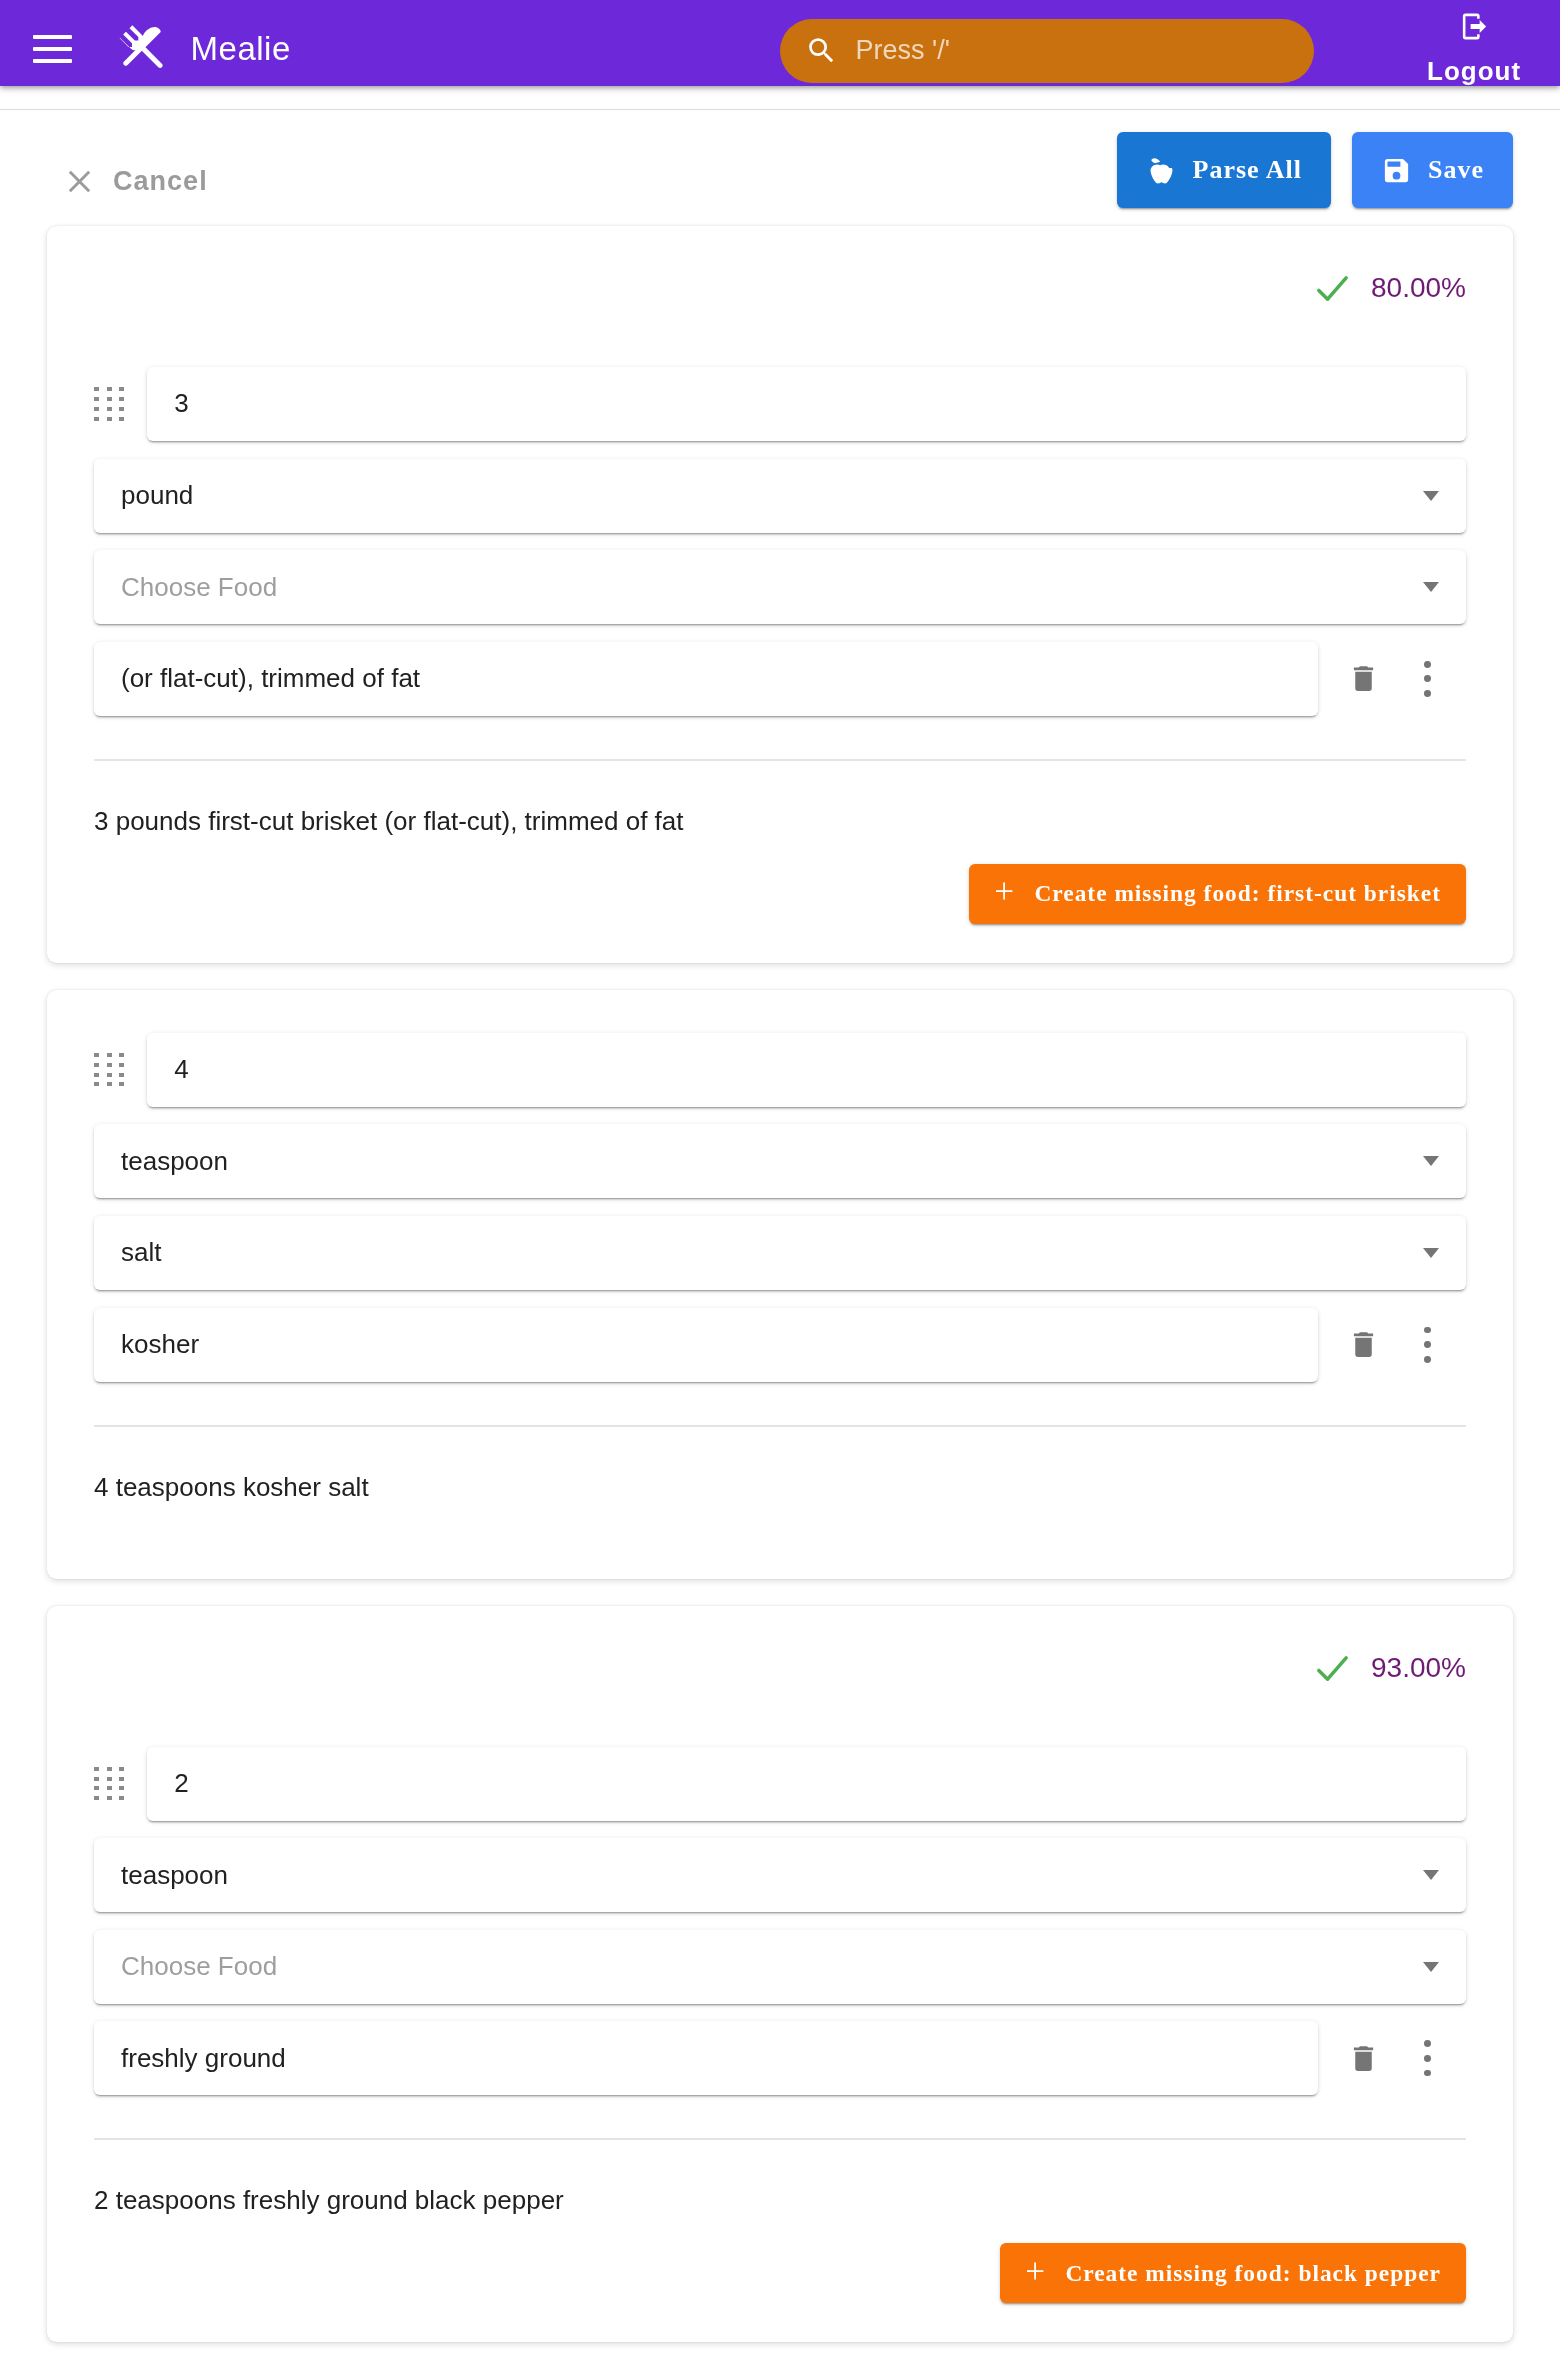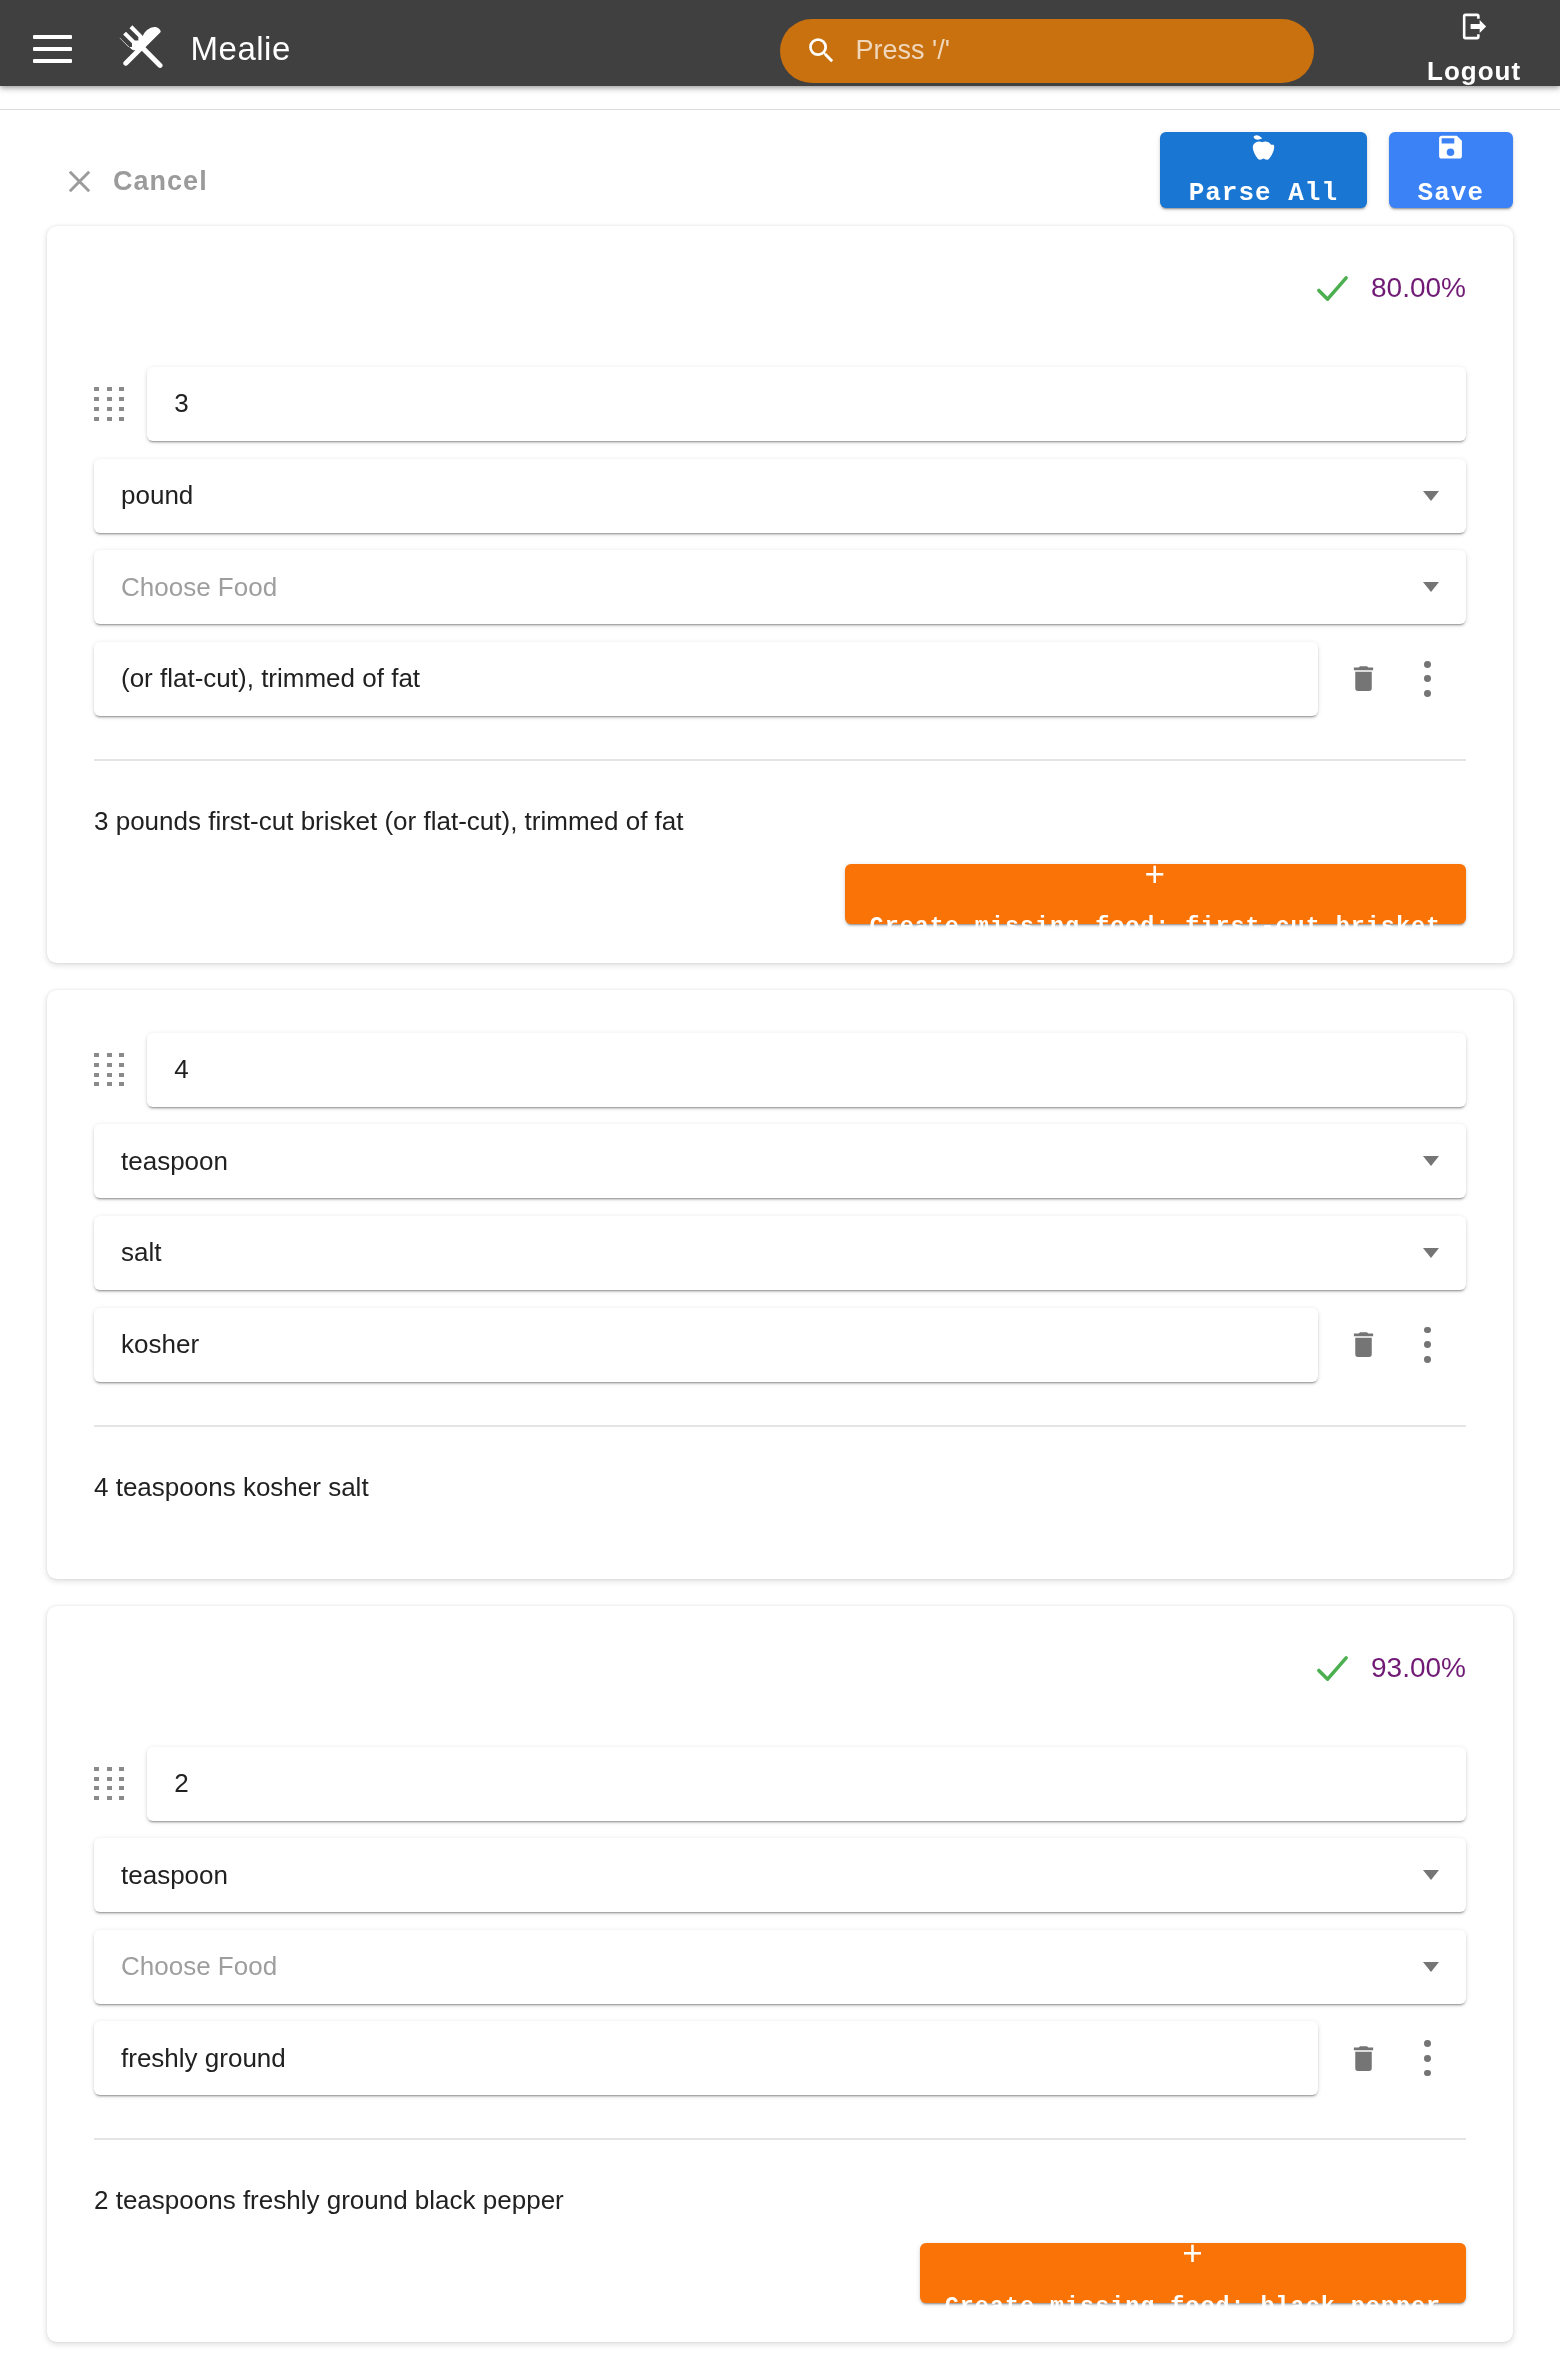--- a/index.html
+++ b/index.html
@@ -1,21 +1,21 @@
 <!DOCTYPE html>
 <html><head>
 <meta charset="utf-8">
 <style>
   * { margin: 0; padding: 0; box-sizing: border-box; }
   html, body { width: 1560px; height: 2360px; overflow: hidden; background: #fff;
     font-family: "Liberation Sans", sans-serif; }
   .page { width: 1560px; height: 2360px; overflow: hidden; position: relative; background: #fff; }
 
   
-  .appbar { height: 86px; background: #404040; display: flex; align-items: center;
+  .appbar { height: 86px; background: #6d28d9; display: flex; align-items: center;
     padding: 12px 33px 0 33px; position: relative; z-index: 5;
     box-shadow: 0 2px 3.9px -1px rgba(0,0,0,.2), 0 3.9px 4.9px 0 rgba(0,0,0,.14), 0 1px 9.8px 0 rgba(0,0,0,.12); }
   .hamburger { width: 45px; height: 45px; display: flex; flex-direction: column; justify-content: center;
     gap: 7.8px; cursor: pointer; margin-right: 35px; }
   .hamburger span { display: block; height: 3.9px; width: 39px; background: #fff; border-radius: 1px; }
   .logo { width: 62px; height: 62px; margin-right: 15.6px; display: flex; align-items: center; justify-content: center; }
   .app-title { color: #fff; font-size: 33px; font-weight: 500; letter-spacing: 0.5px; }
 
   .search-pill { position: absolute; left: 780px; top: 10.7px; width: 534px; height: 64px;
     background: #C9710F; border-radius: 32px; display: flex; align-items: center; padding: 0 25px; cursor: text; margin-top: 8px; }
@@ -29,22 +29,22 @@
 
   .top-divider { border: none; border-top: 1px solid #DCDCDC; margin-top: 23.4px; }
 
   
   .toolbar { display: flex; align-items: flex-end; padding: 19.5px 47px 0 47px; height: 98px; }
   .cancel-btn { display: flex; align-items: center; gap: 19.5px; color: #9B9B9B; font-size: 27px;
     font-weight: 600; letter-spacing: 1px; cursor: pointer; padding: 11.7px 17.6px; }
   .toolbar-spacer { flex: 1; }
   .btn { display: flex; align-items: center; gap: 15.6px; border: none; cursor: pointer;
     border-radius: 5.9px; color: #fff; font-size: 26px; font-weight: 700; letter-spacing: 1px;
-    height: 76px; padding: 0 29px; font-family: Liberation Mono, monospace;
-    box-shadow: 0 2.9px 1px -2px rgba(0,0,0,.2), 0 2px 2px 0 rgba(0,0,0,.14), 0 1px 4.9px 0 rgba(0,0,0,.12); flex-direction: column; }
+    height: 76px; padding: 0 29px; font-family: Liberation Serif, serif;
+    box-shadow: 0 2.9px 1px -2px rgba(0,0,0,.2), 0 2px 2px 0 rgba(0,0,0,.14), 0 1px 4.9px 0 rgba(0,0,0,.12); }
   .btn-parse { background: #1976D2; margin-right: 21.5px; }
   .btn-save { background: #3b82f6; }
 
   
   .card { margin: 17.6px 47px 27px 47px; background: #fff; border-radius: 9.8px;
     box-shadow: 0 2px 5.9px rgba(0,0,0,.14), 0 0 2px rgba(0,0,0,.10);
     padding: 43px 47px 39px 47px; }
   .confidence-row { display: flex; align-items: center; justify-content: flex-end; gap: 19.5px;
     margin-bottom: 59px; }
   .confidence-text { font-size: 28px; color: #701a75; }

